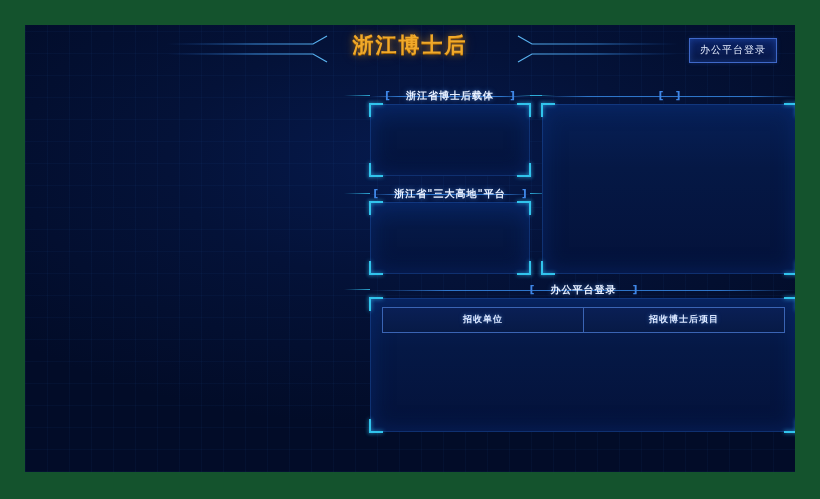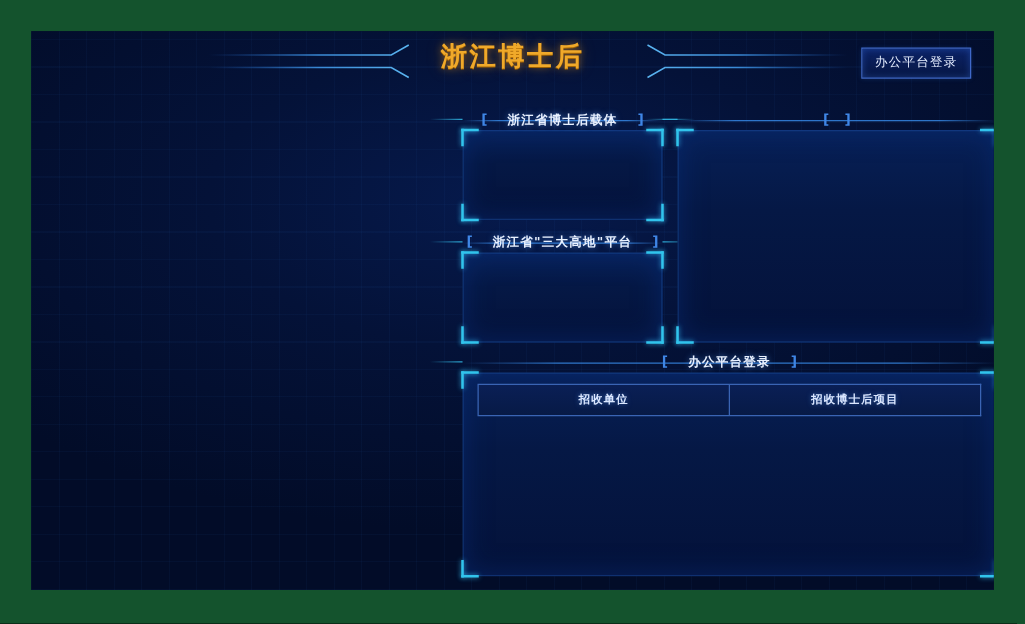--- a/index.html
+++ b/index.html
@@ -107,21 +107,21 @@
   .stub.r{background:linear-gradient(90deg,rgba(50,190,235,.85),rgba(50,190,235,0));}
 
   
   #panel-carrier   {left:345px;top:62px;width:160px;}
   #panel-carrier  .panel-body{height:72px;}
   #panel-highlands {left:345px;top:160px;width:160px;}
   #panel-highlands .panel-body{height:72px;}
   #panel-station   {left:517px;top:62px;width:255px;}
   #panel-station  .panel-body{height:170px;}
   #panel-recruit   {left:345px;top:256px;width:427px;}
-  #panel-recruit  .panel-body{height:163px;}
+  #panel-recruit  .panel-body{height:134px;}
 
   
   .tabs{display:flex;gap:0;padding:9px 12px 0 12px;}
   .tab{
     flex:1;text-align:center;
     border:1px solid #3a64b4;
     background:linear-gradient(180deg,#0a1f55 0%,#071a46 100%);
     color:#dbe7ff;font-size:9px;font-weight:bold;letter-spacing:1px;
     padding:5px 0 6px 0;cursor:pointer;white-space:nowrap;
     text-shadow:0 0 4px rgba(90,160,255,.5);

